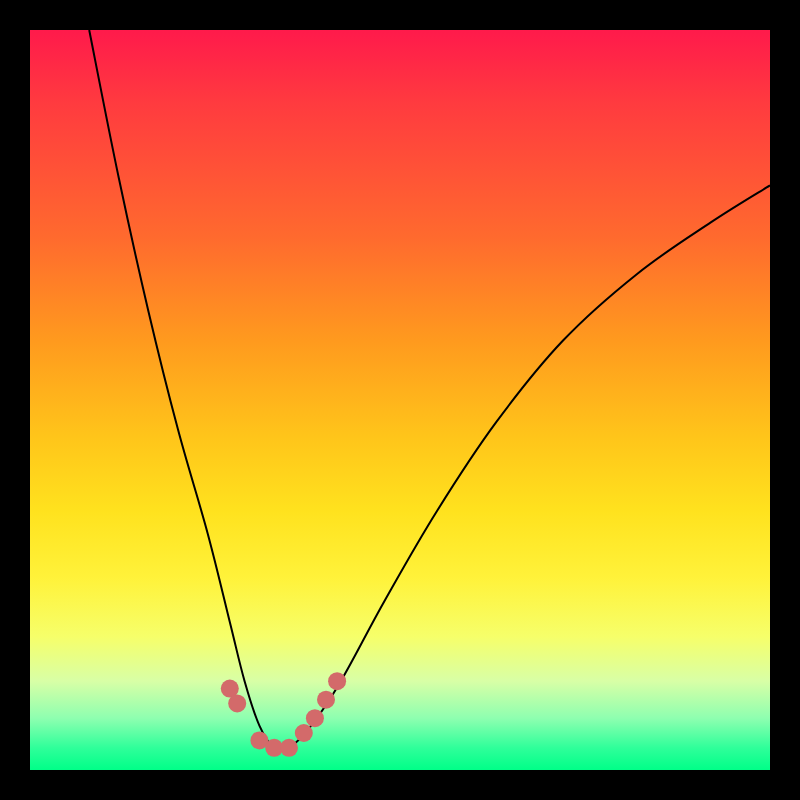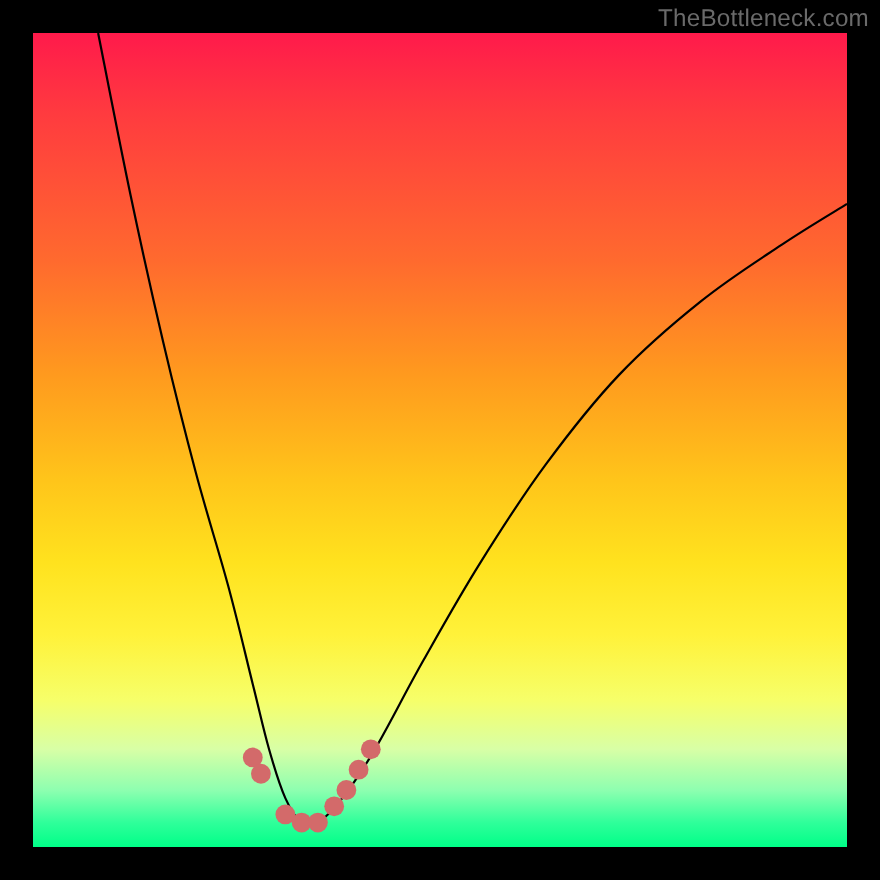--- a/index.html
+++ b/index.html
@@ -77,14 +77,13 @@
           <circle cx="229.4" cy="710.4" r="9" class="marker"></circle>
           <circle cx="244.20000000000002" cy="717.8" r="9" class="marker"></circle>
           <circle cx="259" cy="717.8" r="9" class="marker"></circle>
           <circle cx="273.8" cy="703" r="9" class="marker"></circle>
           <circle cx="284.90000000000003" cy="688.2" r="9" class="marker"></circle>
           <circle cx="296" cy="669.7" r="9" class="marker"></circle>
           <circle cx="307.09999999999997" cy="651.2" r="9" class="marker"></circle>
         </g>
     </svg>
   </div>
-  <div class="watermark">TheBottleneck.com</div>
 </div>
 
 </body></html>

